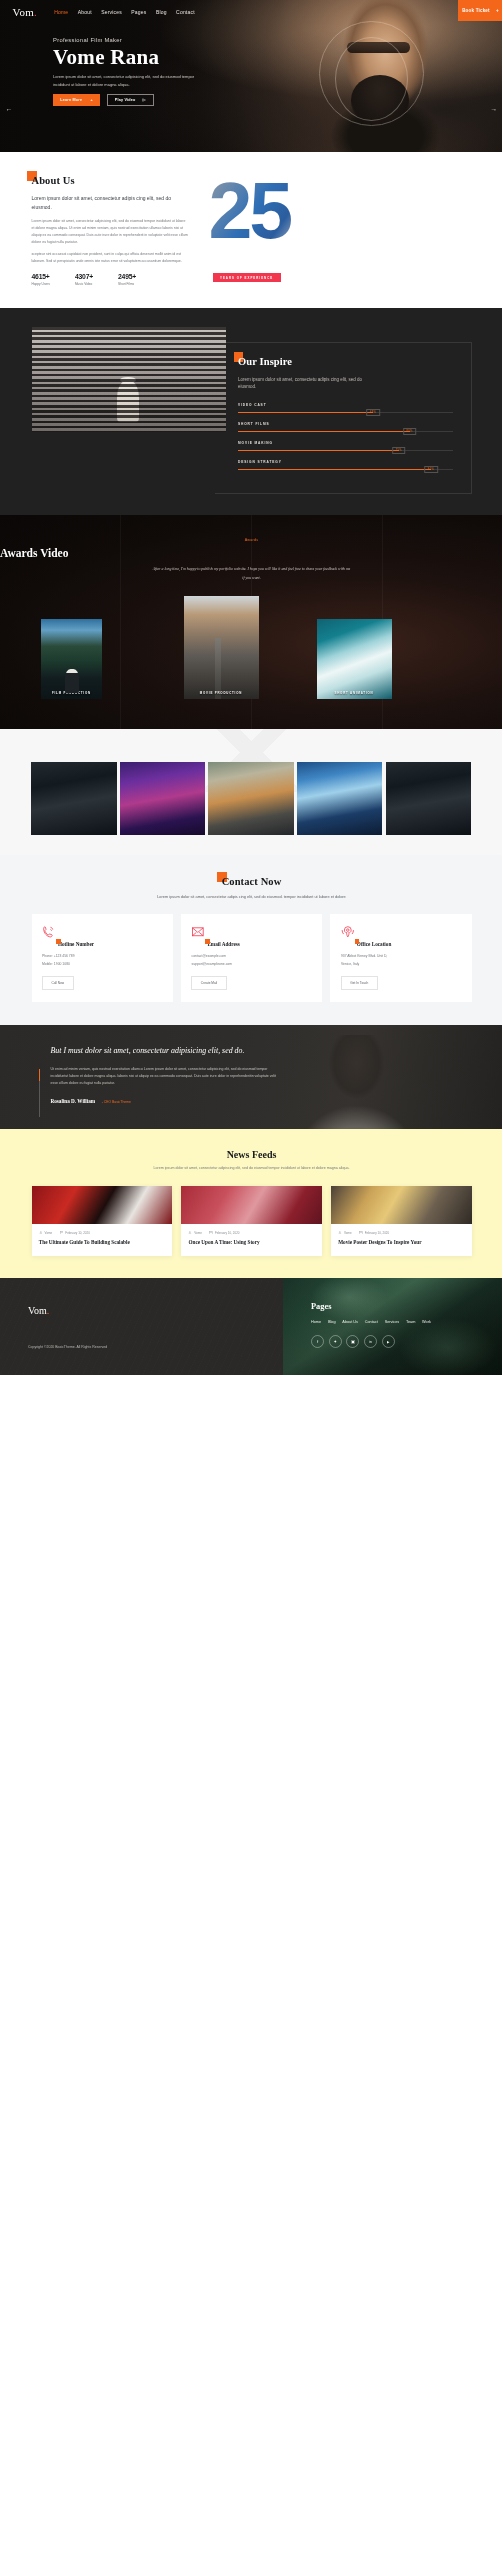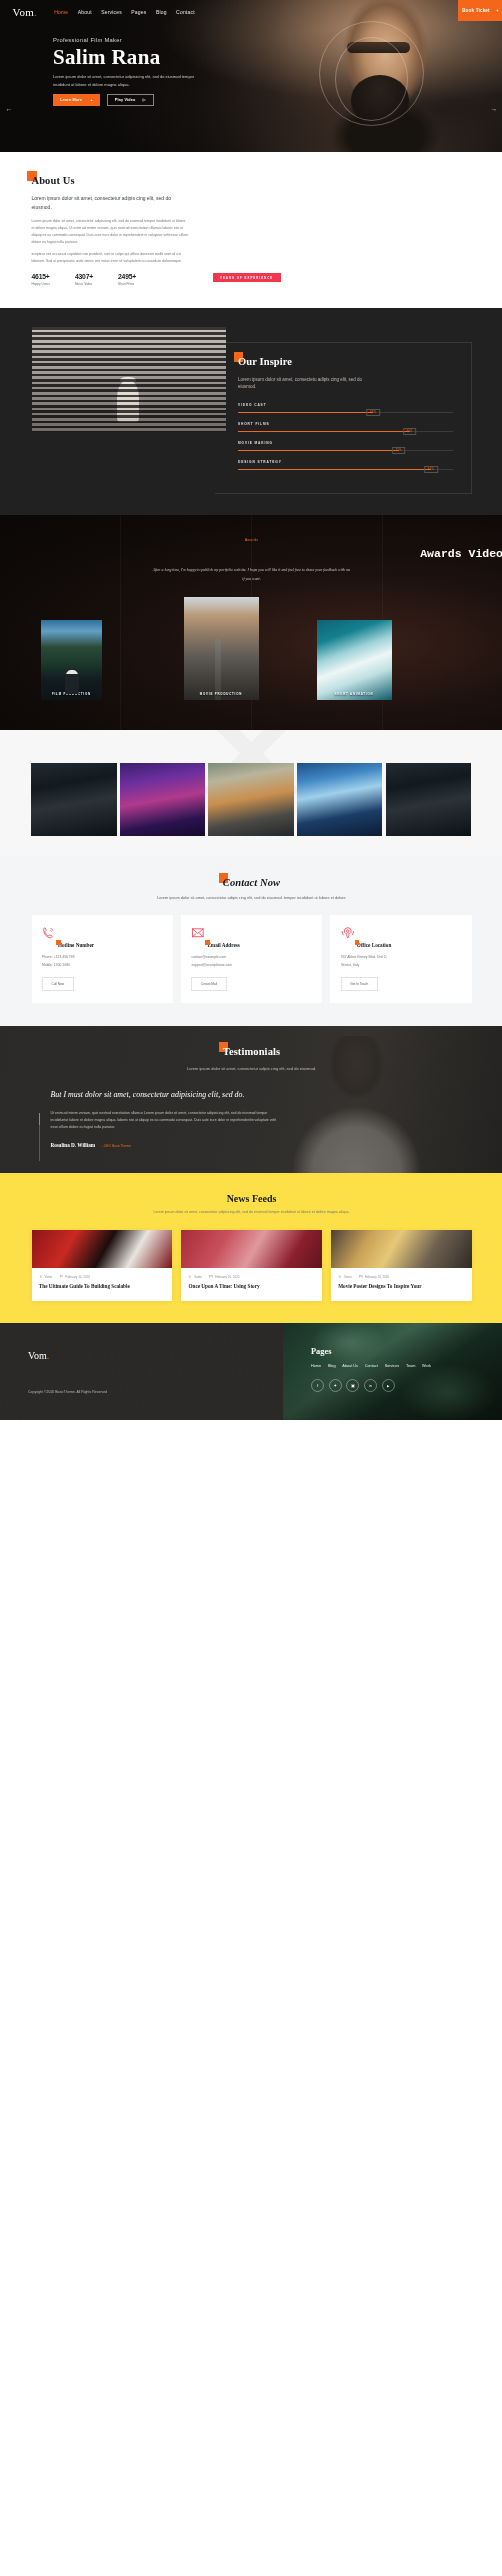--- a/index.html
+++ b/index.html
@@ -156,21 +156,21 @@
 
   
   #awards{
     position:relative; padding:23px 0 29px; overflow:hidden;
     background:radial-gradient(ellipse at 72% 60%, #3b211a 0%, #1c110e 38%, #100b09 70%, #0a0706 100%);
   }
   #awards .vlines{ position:absolute; inset:0; }
   #awards .vlines i{ position:absolute; top:0; bottom:0; width:0.5px; background:rgba(255,255,255,.045); }
   .aw-label{ text-align:center; color:#ef6a1f; font-size:3.7px; letter-spacing:0.2px; margin-bottom:4.7px;}
   .aw-title{
-    text-align:right; font-family:Liberation Mono, monospace; color:#fff;
+    text-align:left; font-family:Liberation Serif, serif; color:#fff;
     font-size:11.5px; font-weight:700; margin-bottom:6.3px;
   }
   .aw-quote{
     text-align:center; color:#cdc6c0; font-family:"Liberation Serif",serif;
     font-style:italic; font-size:3.9px; line-height:2.1; width:199px; margin:0 auto 13.6px;
   }
   .aw-cards{ position:relative; height:105px; width:440px; margin:0 auto; }
   .aw-card{ position:absolute; overflow:hidden; }
   .aw-cap{
     position:absolute; left:0; right:0; bottom:4.7px; text-align:center; color:#fff;
@@ -209,21 +209,21 @@
   .p5{background:linear-gradient(170deg,#232a30 0%,#121a20 30%,#2b3238 55%,#0c1116 100%);}
 
   
   #contact{ background:#f4f5f6; padding:21px 0 23px; position:relative; overflow:hidden;}
   .dots{
     position:absolute; inset:0; opacity:.55;
     background-image:radial-gradient(#e2e3e5 0.5px, transparent 0.6px);
     background-size:3.7px 3.7px;
   }
   .contact-head{ text-align:center; position:relative; z-index:2; margin-bottom:12.6px;}
-  .contact-head .sec-head{ margin-bottom:6.3px;font-style:italic; }
+  .contact-head .sec-head{ margin-bottom:6.3px; }
   .contact-sub{ font-size:3.9px; line-height:2.0; color:#5c6166; }
   .cards{ display:flex; gap:8.4px; position:relative; z-index:2; }
   .ccard{ flex:1; background:#fff; padding:11.5px 10.5px 11.5px; }
   .cicon{ width:13.6px; height:13.6px; margin-bottom:7.3px; }
   .ccard h3{
     position:relative; font-family:"Liberation Serif",serif; font-size:5.2px;
     font-weight:700; color:#16191c; margin-bottom:6.3px; display:inline-block;
   }
   .ccard h3 .sq{ position:absolute; left:-2.1px; top:-2.6px; width:4.7px; height:5.2px; background:#f4661a;}
   .cline{ font-size:3.4px; color:#73777c; line-height:2.3; }
@@ -251,21 +251,21 @@
     background:linear-gradient(180deg,#ef6a1f 0 26%, #5b5955 26%); }
   .testi-quote{
     font-family:"Liberation Serif",serif; font-style:italic; color:#fff;
     font-size:7.9px; line-height:1.6; margin-bottom:8.4px; max-width:220px;
   }
   .testi-text{ color:#c6c2bd; font-size:3.5px; line-height:2.05; max-width:230px; margin-bottom:7.3px;}
   .testi-name{ font-family:"Liberation Serif",serif; color:#fff; font-size:5.2px; font-weight:700; display:inline-block;}
   .testi-role{ color:#ef6a1f; font-size:3.4px; margin-left:4.2px; }
 
   
-  #news{ background:#fde047; padding:20px 4px 22px; }
+  #news{ background:#fef9c3; padding:20px 4px 22px; }
   .news-head{ text-align:center; margin-bottom:13.6px; }
   .news-head h2{ font-family:"Liberation Serif",serif; font-size:10px; font-weight:700; color:#16191c; margin-bottom:5.2px;}
   .news-sub{ font-size:3.6px; line-height:2.2; color:#73777c; }
   .news-grid{ display:flex; gap:9px; }
   .ncard{ flex:1; background:#fff; box-shadow:0 0.5px 5.2px rgba(0,0,0,.07); }
   .nimg{ height:38px; }
   .n1{background:linear-gradient(120deg,#8d1418 0%,#c92a22 28%,#1b0d0c 52%,#e8e4df 72%,#7a1216 100%);}
   .n2{background:linear-gradient(120deg,#a82b38 0%,#c8505c 30%,#e0989f 52%,#8c1f2c 78%,#5e1420 100%);}
   .n3{background:linear-gradient(120deg,#4a4038 0%,#caa257 26%,#e6c878 44%,#6d6050 70%,#2f2a25 100%);}
   .nbody{ padding:6.3px 7.3px 9.4px; }
@@ -330,21 +330,21 @@
       <a>Contact</a>
     </nav>
     <button class="book-btn">
       <span>Book Ticket</span>
       <span>+</span>
     </button>
   </div>
 
   <div class="hero-inner">
     <div class="hero-sub">Professional Film Maker</div>
-    <h1 class="hero-title">Salim Rana</h1>
+    <h1 class="hero-title">Vome Rana</h1>
     <p class="hero-desc">Lorem ipsum dolor sit amet, consectetur adipisicing elit, sed do eiusmod tempor incididunt ut labore et dolore magna aliqua.</p>
     <div class="hero-btns">
       <button class="btn-solid">
         <span>Learn More</span>
         <span>+</span>
       </button>
       <button class="btn-outline">
         <span>Play Video</span>
         <span>▷</span>
       </button>
@@ -374,20 +374,21 @@
             <div class="stat-num">4307+</div>
             <div class="stat-lbl">Music Video</div>
           </div>
           <div>
             <div class="stat-num">2495+</div>
             <div class="stat-lbl">Short Films</div>
           </div>
         </div>
       </div>
       <div class="about-right">
+        <div class="big25">25</div>
         <div class="yoe">YEARS OF EXPERIENCE</div>
       </div>
     </div>
   </div>
 </section>
 
 <section id="skills">
   <div class="wrap">
     <div class="skills-grid">
       <div class="skills-photo">
@@ -514,27 +515,20 @@
         <button class="cbtn">Get In Touch</button>
       </div>
 
     </div>
   </div>
 </section>
 
 <section id="testi">
   <div class="testi-person"></div>
   <div class="wrap">
-    <div class="testi-head">
-      <div class="sec-head dark">
-        <span class="sq"></span>
-        <h2>Testimonials</h2>
-      </div>
-      <p class="testi-sub">Lorem ipsum dolor sit amet, consectetur adipis cing elit, sed do eiusmod.</p>
-    </div>
     <div class="testi-body">
       <div class="testi-bar"></div>
       <p class="testi-quote">But I must dolor sit amet, consectetur adipisicing elit, sed do.</p>
       <p class="testi-text">Ut enim ad minim veniam, quis nostrud exercitation ullamco Lorem ipsum dolor sit amet, consectetur adipisicing elit, sed do eiusmod tempor incididuntut labore et dolore magna aliqua. laboris nisi ut aliquip ex ea commodo consequat. Duis aute irure dolor in reprehenderitin voluptate velit esse cillum dolore eu fugiat nulla pariatur.</p>
       <div>
         <span class="testi-name">Rosalina D. William</span>
         <span class="testi-role">- CEO BasicTheme</span>
       </div>
     </div>
   </div>

